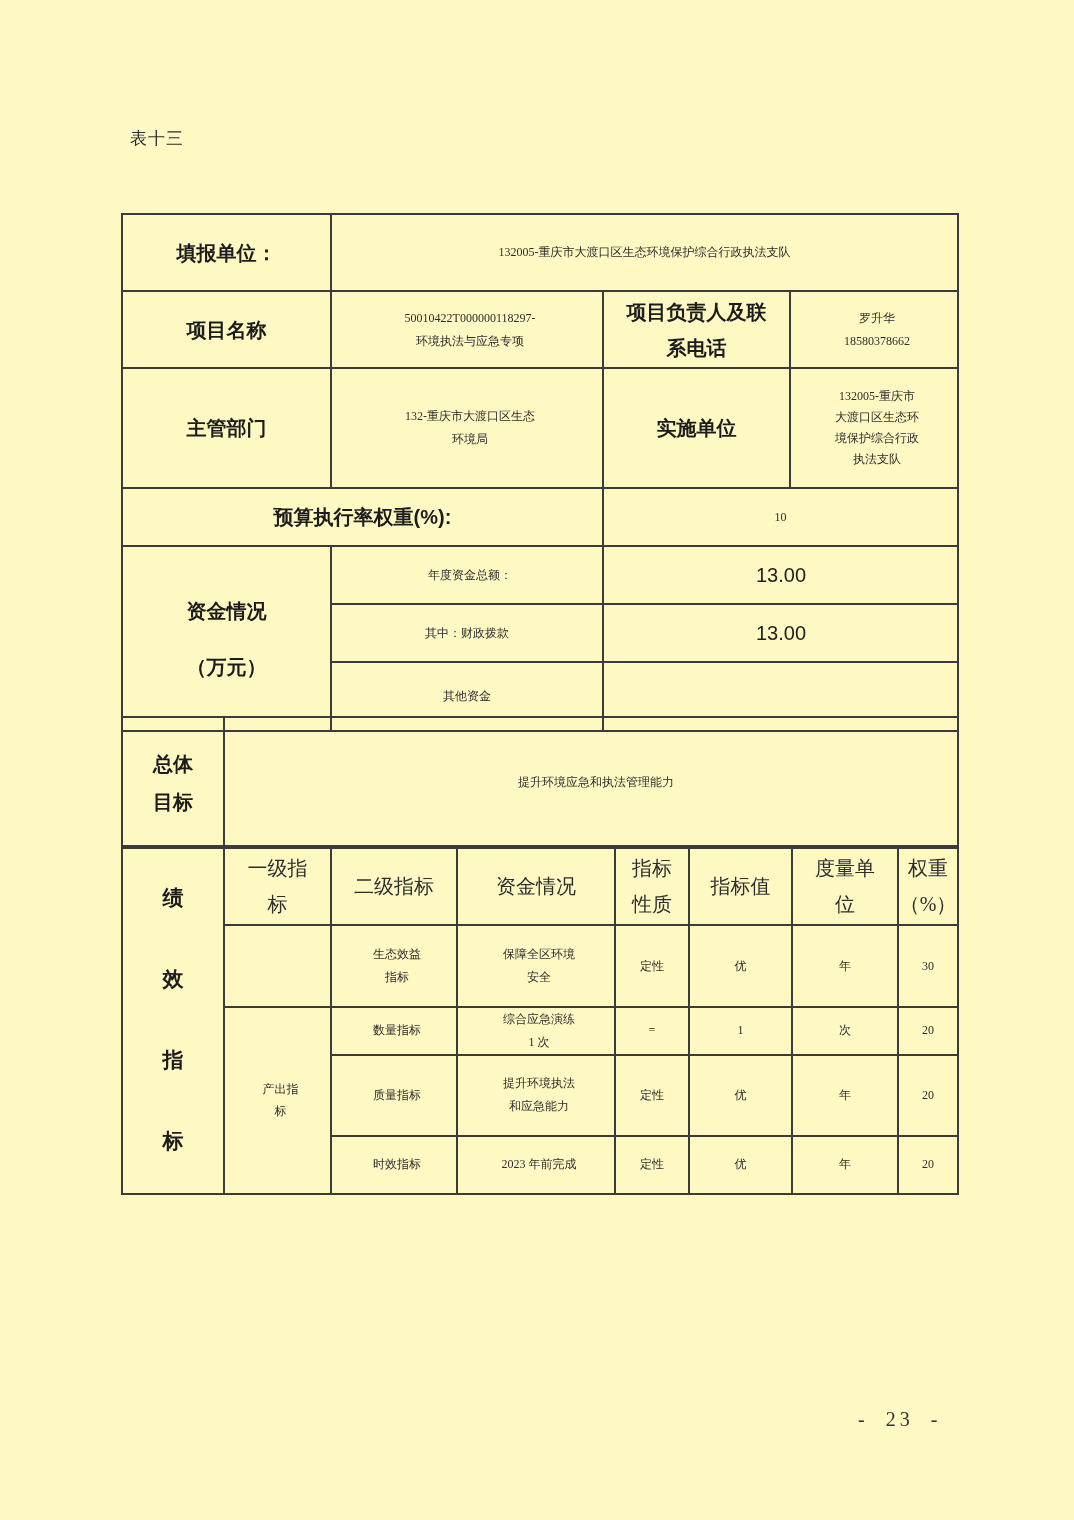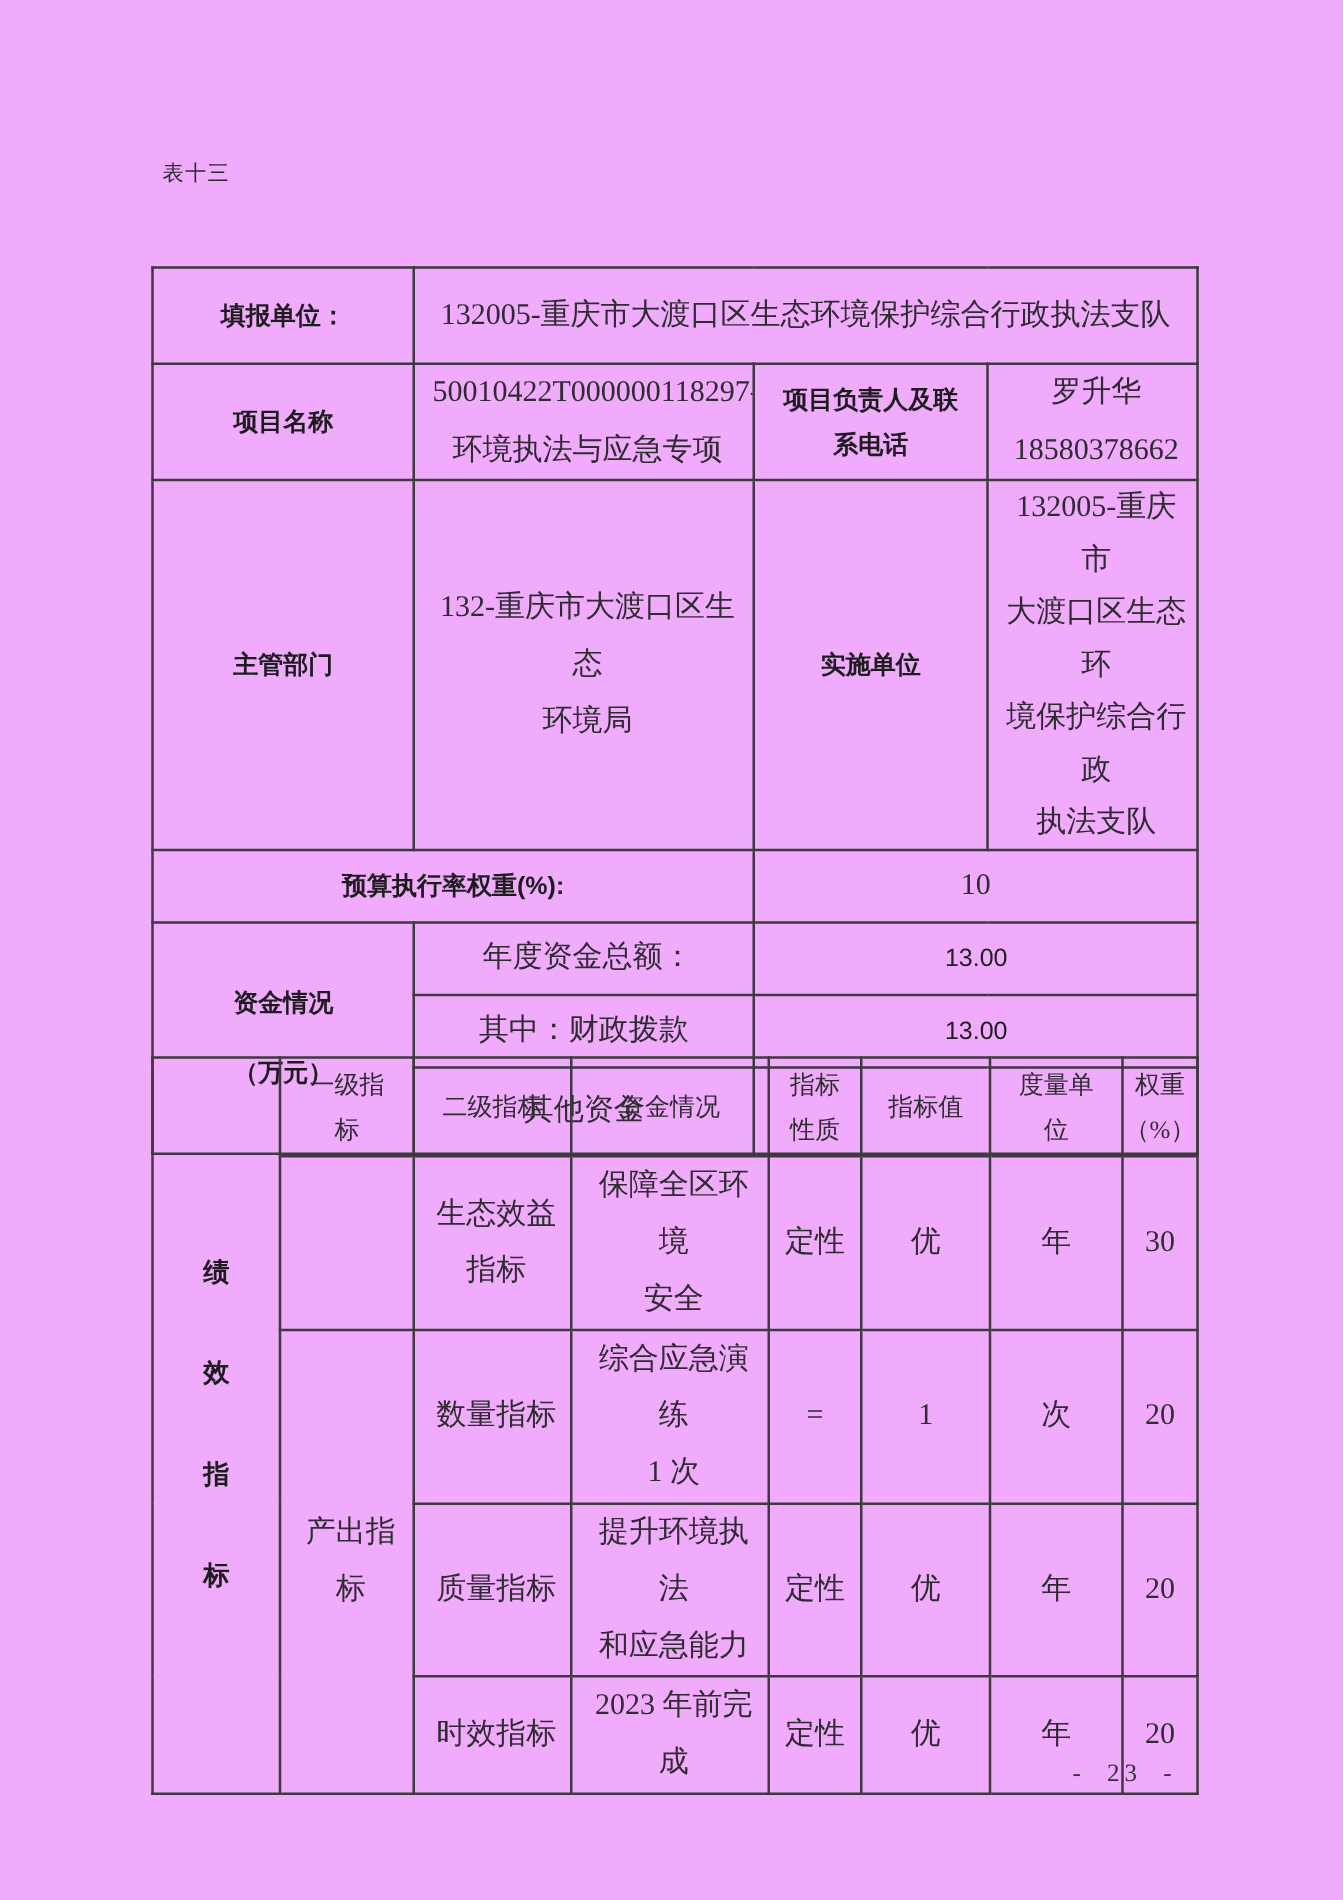--- a/index.html
+++ b/index.html
@@ -1,21 +1,21 @@
 <!DOCTYPE html>
 <html><head>
 <meta charset="utf-8">
 <style>
   * { margin: 0; padding: 0; box-sizing: border-box; }
   html, body { background: #e9e9e9; }
   .page {
     position: relative;
     width: 1074px;
     height: 1520px;
-    background: #f0abfc;
+    background: #fef9c3;
     margin: 0 auto;
     overflow: hidden;
     color: #222;
   }
   .doc-tag {
     position: absolute;
     left: 130px;
     top: 127px;
     font-family: "Liberation Serif", serif;
     font-size: 17px;
@@ -53,21 +53,21 @@
   .lbl {
     font-family: "Liberation Sans", sans-serif;
     font-weight: bold;
     font-size: 20px;
     color: #1c1c1c;
     line-height: 1.8;
   }
   .val {
     font-family: "Liberation Serif", serif;
     font-weight: normal;
-    font-size: 24px;
+    font-size: 12px;
     color: #2d2d2d;
     line-height: 1.9;
   }
   .hc {
     font-family: "Liberation Serif", serif;
     font-size: 20px;
     color: #2d2d2d;
     line-height: 1.8;
   }
   .left  { text-align: left; padding-left: 14px; padding-right: 8px; }
@@ -151,20 +151,33 @@
       <td style="height:58px" class="val">其中：财政拨款</td>
       <td colspan="2" class="num right">13.00</td>
     </tr>
     <tr>
       <td style="height:69px" class="val">其他资金</td>
       <td colspan="2" class="num right"></td>
     </tr>
   </tbody>
     </table>
 
+  <table class="tbl tbl-b">
+    <colgroup>
+      <col style="width:102px">
+        <col style="width:734px">
+    </colgroup>
+    <tbody>
+        <tr>
+      <td style="height:131px" class="lbl pre goal-label">总体
+目标</td>
+      <td class="val left" style="padding-left:18px">提升环境应急和执法管理能力</td>
+    </tr>
+  </tbody>
+    </table>
 
   <table class="tbl tbl-c">
     <colgroup>
       <col style="width:102px">
         <col style="width:107px">
         <col style="width:126px">
         <col style="width:158px">
       <col style="width:74px">
         <col style="width:103px">
         <col style="width:106px">

